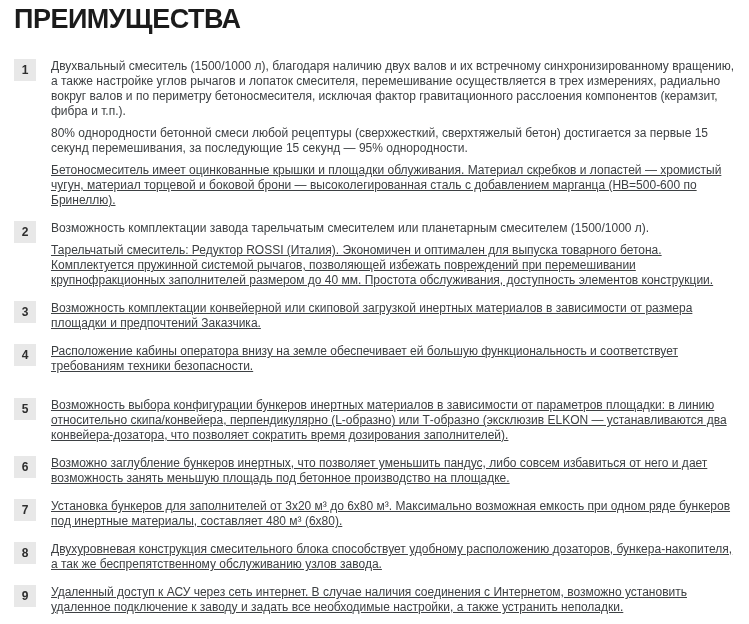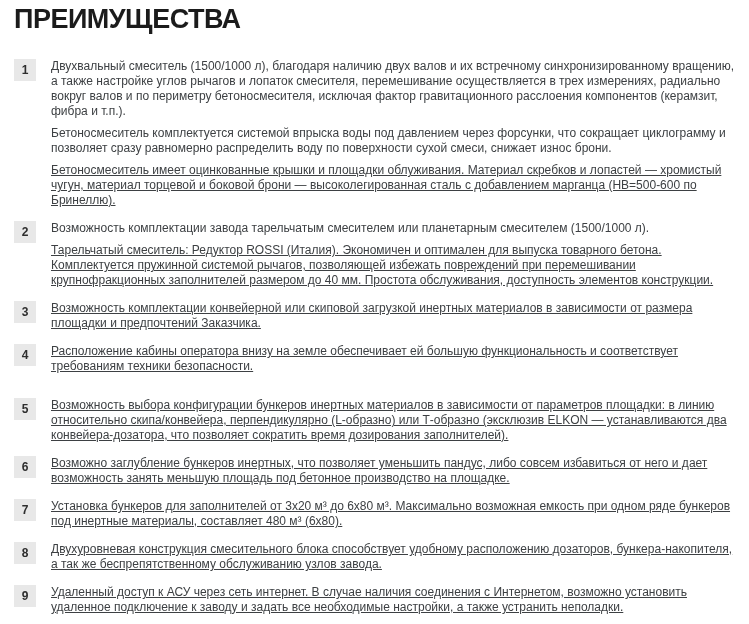--- a/index.html
+++ b/index.html
@@ -66,21 +66,21 @@
 </head>
 <body>
 
 <div class="page">
   <h1 class="page-title">ПРЕИМУЩЕСТВА</h1>
   <div class="list" id="advantages-list">
   <div class="item">
     <div class="badge">1</div>
     <div class="paras">
           <p>Двухвальный смеситель (1500/1000 л), благодаря наличию двух валов и их встречному синхронизированному вращению, а также настройке углов рычагов и лопаток смесителя, перемешивание осуществляется в трех измерениях, радиально вокруг валов и по периметру бетоносмесителя, исключая фактор гравитационного расслоения компонентов (керамзит, фибра и т.п.).</p>
-          <p>Бетоносмеситель комплектуется системой впрыска воды под давлением через форсунки, что сокращает циклограмму и позволяет сразу равномерно распределить воду по поверхности сухой смеси, снижает износ брони.</p>
+          <p>80% однородности бетонной смеси любой рецептуры (сверхжесткий, сверхтяжелый бетон) достигается за первые 15 секунд перемешивания, за последующие 15 секунд — 95% однородности.</p>
           <p>Бетоносмеситель имеет оцинкованные крышки и площадки облуживания. Материал скребков и лопастей — хромистый чугун, материал торцевой и боковой брони — высоколегированная сталь с добавлением марганца (НВ=500-600 по Бринеллю).</p>
         </div>
   </div>
 
   <div class="item">
     <div class="badge">2</div>
     <div class="paras">
           <p>Возможность комплектации завода тарельчатым смесителем или планетарным смесителем (1500/1000 л).</p>
           <p>Тарельчатый смеситель: Редуктор ROSSI (Италия). Экономичен и оптимален для выпуска товарного бетона. Комплектуется пружинной системой рычагов, позволяющей избежать повреждений при перемешивании крупнофракционных заполнителей размером до 40 мм. Простота обслуживания, доступность элементов конструкции.</p>
         </div>

